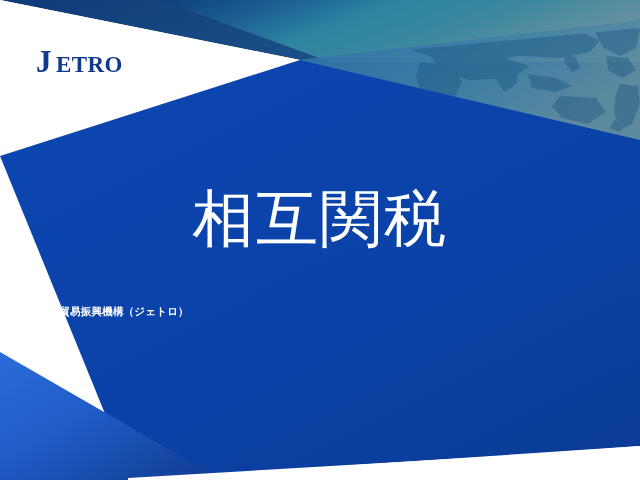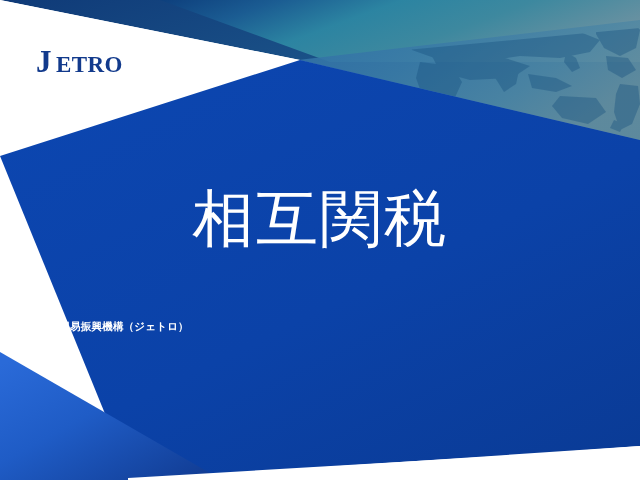--- a/index.html
+++ b/index.html
@@ -73,21 +73,21 @@
     letter-spacing: 2px;
     line-height: 54px;
     white-space: nowrap;
     font-family: "DejaVu Sans", "Liberation Sans", sans-serif;
   }
 
   
   #byline {
     position: absolute;
     left: 38px;
-    top: 318px;
+    top: 303px;
     color: #ffffff;
     font-size: 10.5px;
     font-weight: 700;
     line-height: 16px;
     letter-spacing: 0.2px;
     font-family: "DejaVu Sans", "Liberation Sans", sans-serif;
   }
   #byline div {
     white-space: nowrap;
   }

